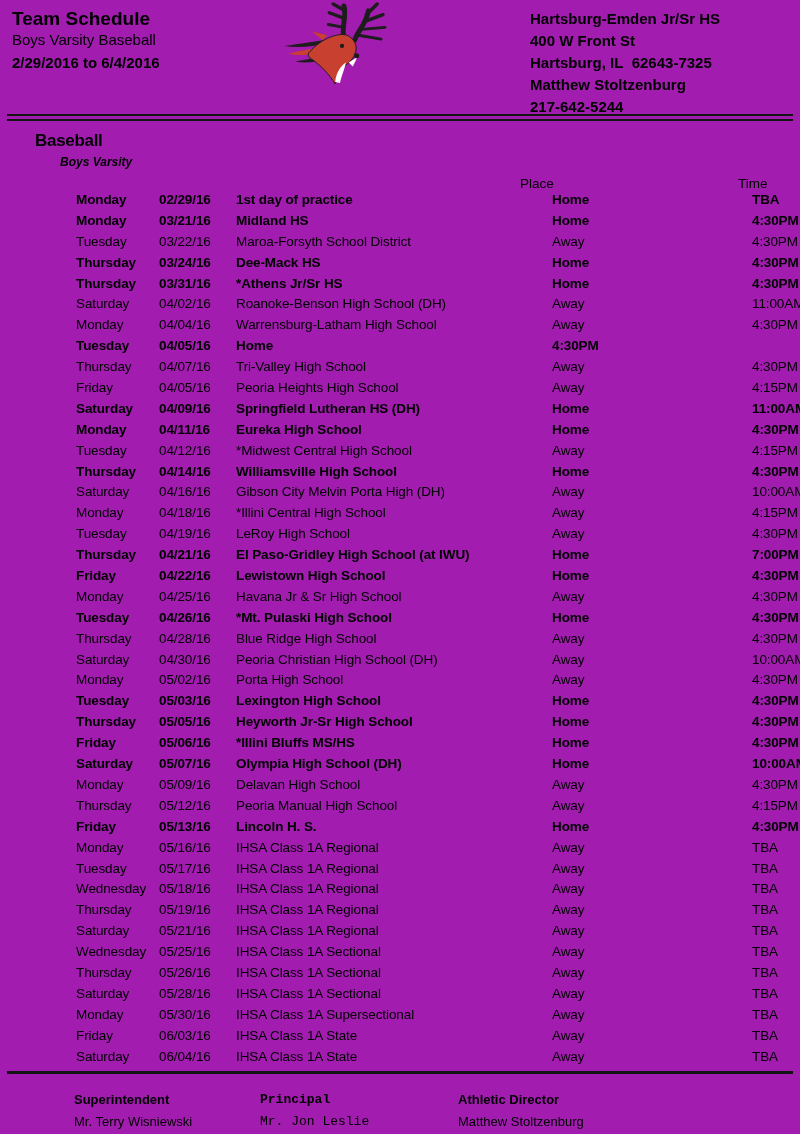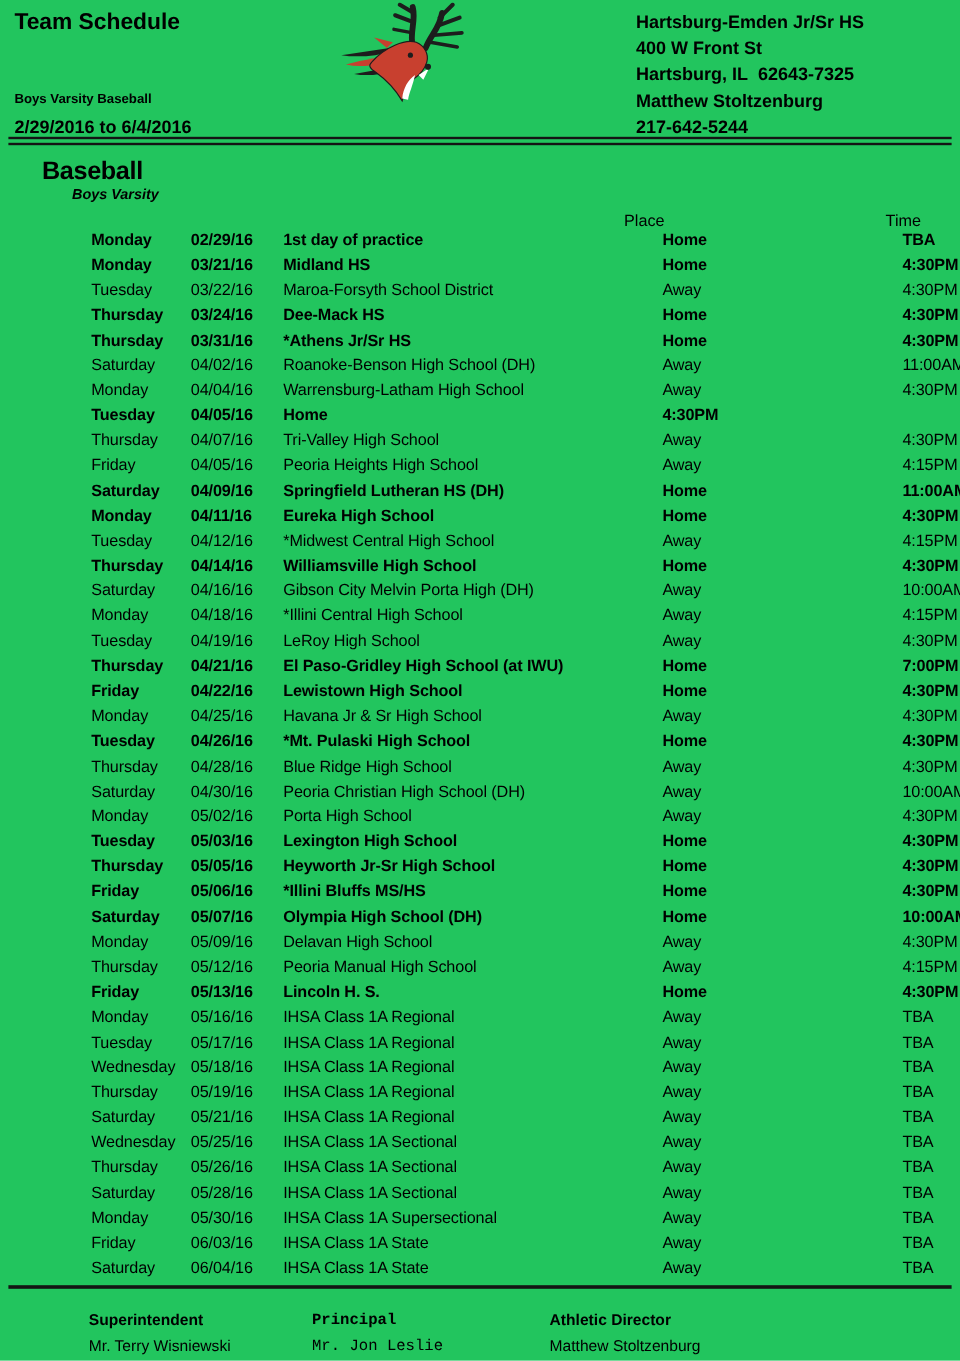--- a/index.html
+++ b/index.html
@@ -1,43 +1,43 @@
 <!DOCTYPE html>
 <html><head>
 <meta charset="utf-8">
 <style>
   * { margin:0; padding:0; box-sizing:border-box; }
   html,body { background:#fff; }
   .page {
     position:relative;
     width:800px; height:1134px;
-    background:#22c55e;
+    background:#a21caf;
     color:#000;
     font-family:"Liberation Sans", sans-serif;
     overflow:hidden;
   }
 
   
   .hdr-left { position:absolute; left:12px; top:8px; }
   .hdr-title { font-size:19px; font-weight:bold; line-height:22px; }
-  .hdr-sub   { font-size:11px; font-weight:bold; line-height:19px;margin-top:44px; }
+  .hdr-sub   { font-size:15px; font-weight:normal; line-height:19px; }
   .hdr-range { font-size:15px; font-weight:bold; line-height:19px; margin-top:4px; }
 
   .logo { position:absolute; left:283px; top:2px; width:118px; height:84px; }
 
   .hdr-school { position:absolute; left:530px; top:8px; font-size:15px; font-weight:bold; }
   .hdr-school div { line-height:22px; }
 
   .rule-double {
     position:absolute; left:7px; top:114px; width:786px; height:7px;
     border-top:2px solid #141414; border-bottom:2px solid #141414;
   }
 
   
-  .sport-heading { position:absolute; left:35px; top:131px; font-size:21px; font-weight:bold; letter-spacing:-0.3px; }
+  .sport-heading { position:absolute; left:35px; top:131px; font-size:17px; font-weight:bold; letter-spacing:-0.3px; }
   .team-heading  { position:absolute; left:60px; top:155px; font-size:12px; font-weight:bold; font-style:italic; }
 
   
   .col-label { position:absolute; top:177px; font-size:13.5px; line-height:14px; }
   .col-label.place { left:520px; }
   .col-label.time  { left:738px; }
 
   .sched { position:absolute; left:76px; top:190px; width:738px; }
   .row {
     display:grid;

